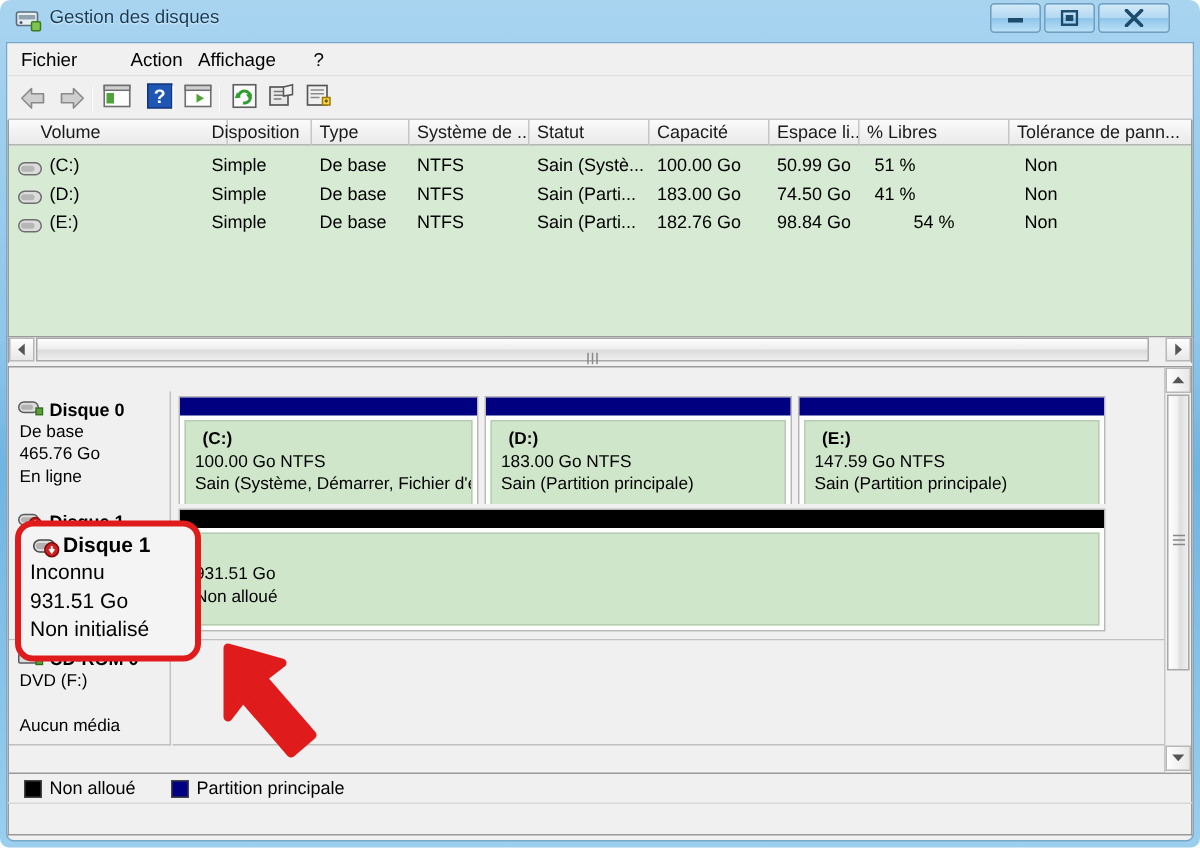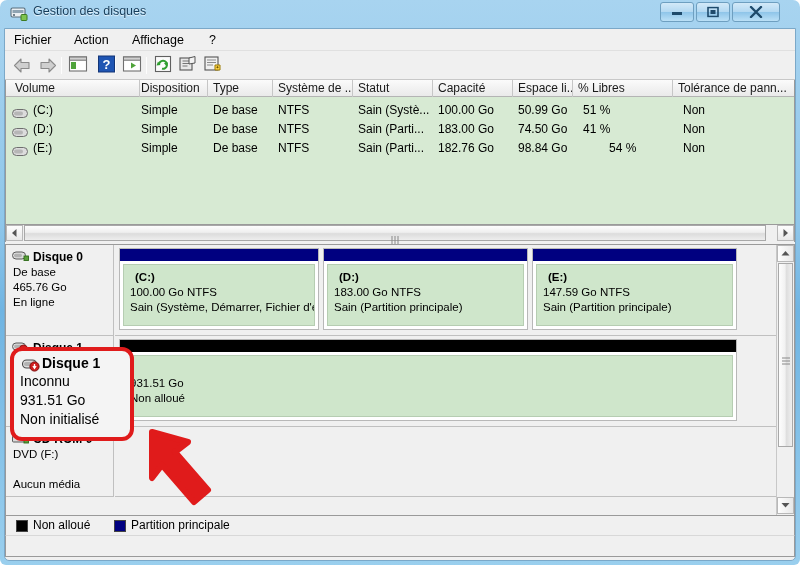--- a/index.html
+++ b/index.html
@@ -314,21 +314,21 @@
       <svg width="14" height="12" viewBox="0 0 14 12">
         <path d="M2 1 L12 11 M12 1 L2 11" stroke="#1e4a6b" stroke-width="2.4" stroke-linecap="round"></path>
       </svg>
     </div>
   </div>
 
   <div id="frame-inner"></div>
 
   <div id="menubar">
     <span class="menu-item" style="left:3px">Fichier</span>
-    <span class="menu-item" style="left:63px">Action</span>
+    <span class="menu-item" style="left:76px">Action</span>
     <span class="menu-item" style="left:121px">Affichage</span>
     <span class="menu-item" style="left:198px">?</span>
   </div>
 
   <div id="toolbar">
     <div class="tb-btn" style="left:6px">
       <svg width="22" height="21" viewBox="0 0 22 21">
         <path d="M10 4 L3.5 10.5 L10 17 L10 13.5 L18 13.5 L18 7.5 L10 7.5 Z" fill="#cfcfcf" stroke="#8a8a8a" stroke-width="1.1" stroke-linejoin="round"></path>
       </svg>
     </div>
@@ -380,21 +380,21 @@
         <rect x="2" y="2" width="13" height="13" fill="#f0f0f0" stroke="#555" stroke-width="1.1"></rect>
         <path d="M4 5 h9 M4 7.5 h9 M4 10 h6" stroke="#8a8a8a" stroke-width="1"></path>
         <path d="M12 10 l5 0 l0 5 l-5 0 z" fill="#ffd54a" stroke="#9c7a00" stroke-width="1"></path>
         <path d="M14.5 11 l1.3 1.3 l-1.3 1.3 l-1.3 -1.3 z" fill="#6b5400"></path>
       </svg>
     </div>
   </div>
 
   <div id="volpane">
     <div id="colheader">
-      <span class="colh" style="left:4px;width:130px">Volume</span>
+      <span class="colh" style="left:16px;width:130px">Volume</span>
       <span class="colh" style="left:130px;width:72px">Disposition</span>
       <span class="colh" style="left:202px;width:65px">Type</span>
       <span class="colh" style="left:267px;width:80px">Système de ...</span>
       <span class="colh" style="left:347px;width:80px">Statut</span>
       <span class="colh" style="left:427px;width:80px">Capacité</span>
       <span class="colh" style="left:507px;width:60px">Espace li...</span>
       <span class="colh" style="left:567px;width:100px">% Libres</span>
       <span class="colh" style="left:667px;width:123px;border-right:none">Tolérance de pann...</span>
     </div>
 
@@ -468,21 +468,21 @@
     </div>
     <div class="hsb-arrow" style="left:771px">
       <svg width="15" height="14" viewBox="0 0 15 14">
           <path d="M5.5 3 L10 7 L5.5 11 Z" fill="#555"></path>
         </svg>
     </div>
   </div>
 
   <div id="gpane">
 
-    <div class="disk-row" style="top:0; height:91px">
+    <div class="disk-row" style="top:16px; height:91px">
       <div class="disk-info">
         <span class="disk-icon">
           <svg width="17" height="13" viewBox="0 0 17 13">
             <rect x="0.5" y="2" width="13" height="7" rx="3.5" fill="#dcdcdc" stroke="#5a5a5a" stroke-width="1"></rect>
             <rect x="2" y="3.8" width="8" height="3.4" rx="1.7" fill="#b2b2b2"></rect>
             <rect x="12" y="6" width="4.5" height="4.5" fill="#5a9e3a" stroke="#2d6a18" stroke-width="0.9"></rect>
           </svg>
         </span>
         <div class="disk-title">Disque 0</div>
         <div>De base</div>

